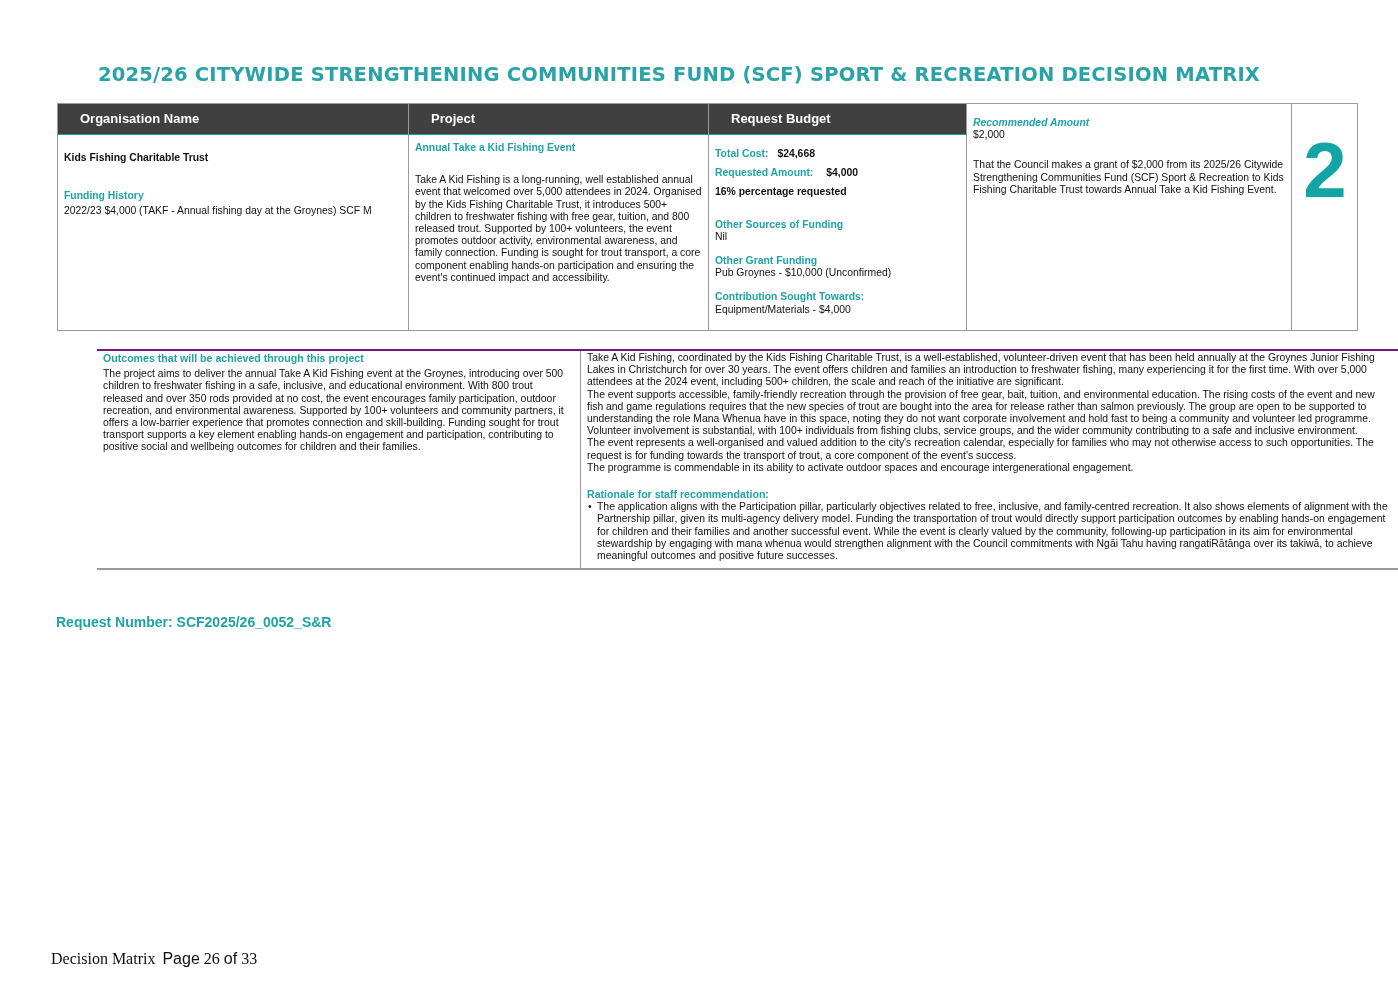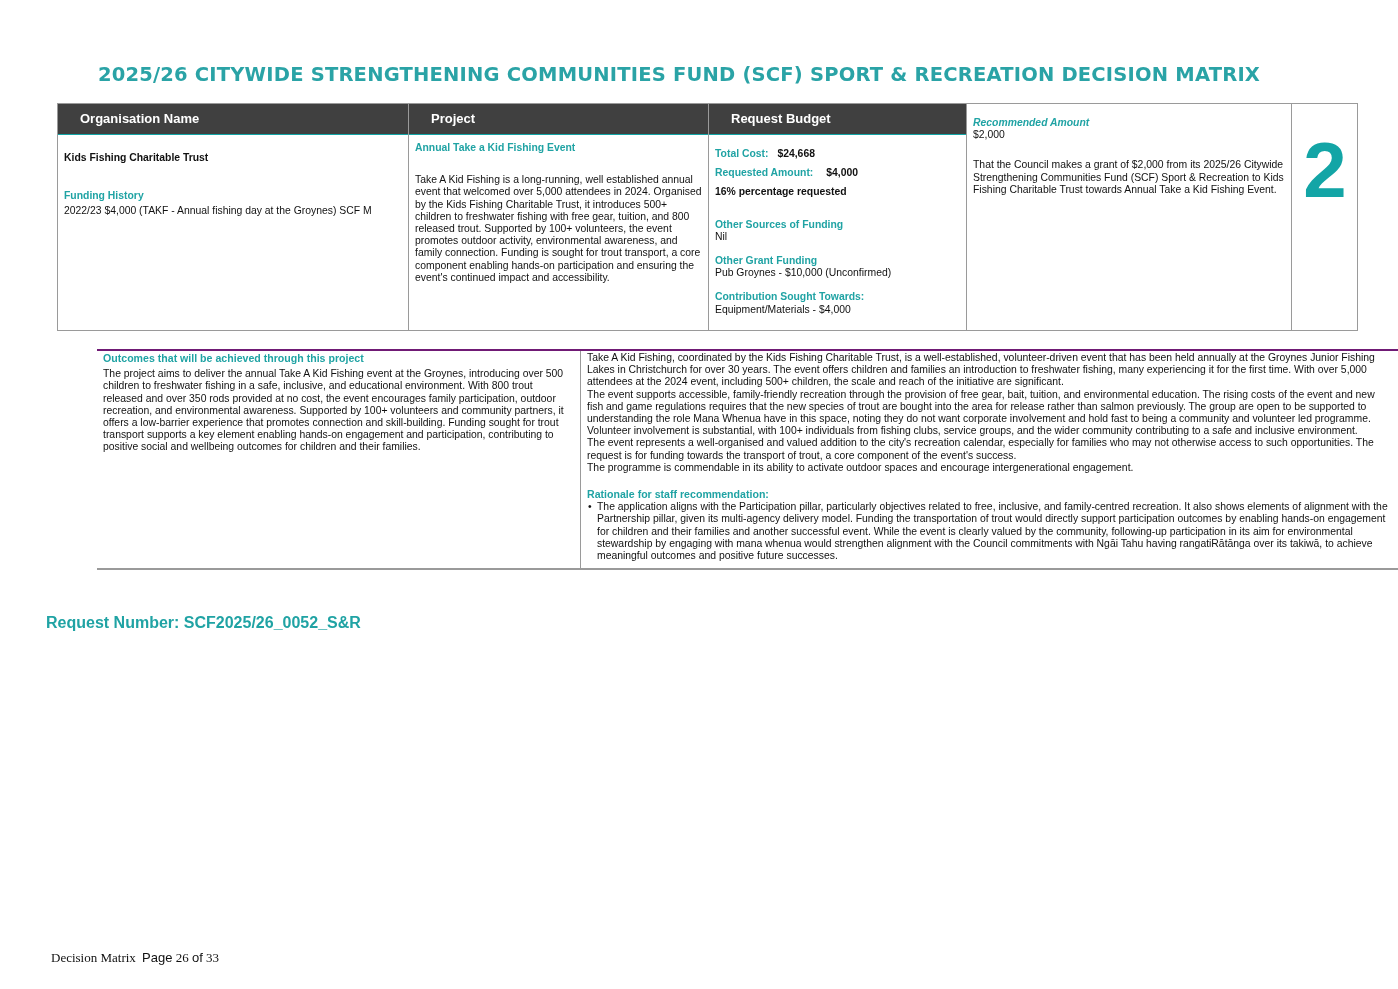--- a/index.html
+++ b/index.html
@@ -42,24 +42,24 @@
       border-top: 2px solid #701a75; border-bottom: 2px solid #9a9a9a; box-sizing: border-box; margin-left: 40px;
     }
     .outcomes { position: absolute; left: 0; top: 0; width: 484px; bottom: 0; border-right: 1px solid #9a9a9a; padding: 1px 6px; box-sizing: border-box; font-size: 10.4px; line-height: 12.2px; }
     .staff { position: absolute; left: 484px; top: 0; right: 0; bottom: 0; padding: 1px 6px; box-sizing: border-box; font-size: 10.4px; line-height: 12.2px; }
     .sec-title { color: #20a3a4; font-weight: bold; font-size: 10.6px; margin-bottom: 4px; }
     .para { margin: 0; }
     ul.rationale { margin: 0; padding-left: 10px; list-style: none; }
     ul.rationale li { position: relative; padding-left: 0; }
     ul.rationale li::before { content: "\2022"; position: absolute; left: -9px; top: 0; }
     .request-no {
-      position: absolute; left: 46px; top: 614px; font-size: 16px; color: #20a3a4; font-weight: bold;
+      position: absolute; left: 56px; top: 614px; font-size: 14px; color: #20a3a4; font-weight: bold;
     }
     .footer {
-      position: absolute; left: 51px; top: 950px; font-size: 13px; color: #111;
+      position: absolute; left: 51px; top: 950px; font-size: 16px; color: #111;
       font-family: "Liberation Serif", serif;
     }
     .footer .pg-word { font-family: "Liberation Sans", sans-serif; }
   </style>
 </head>
 <body>
 
 <div class="title">2025/26 CITYWIDE STRENGTHENING COMMUNITIES FUND (SCF) SPORT &amp; RECREATION DECISION MATRIX</div>
 
 <div class="matrix">

